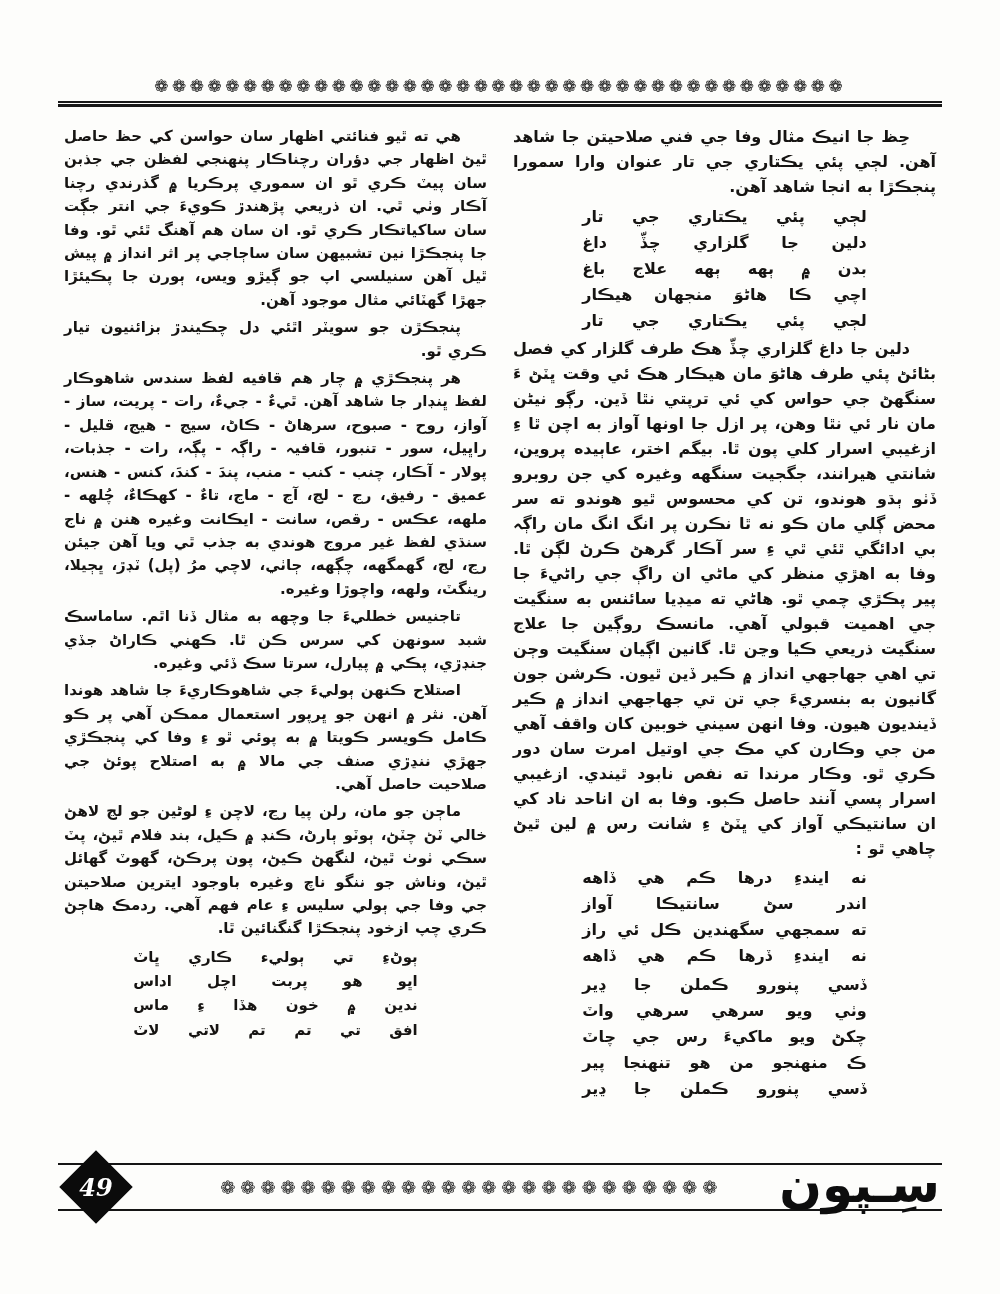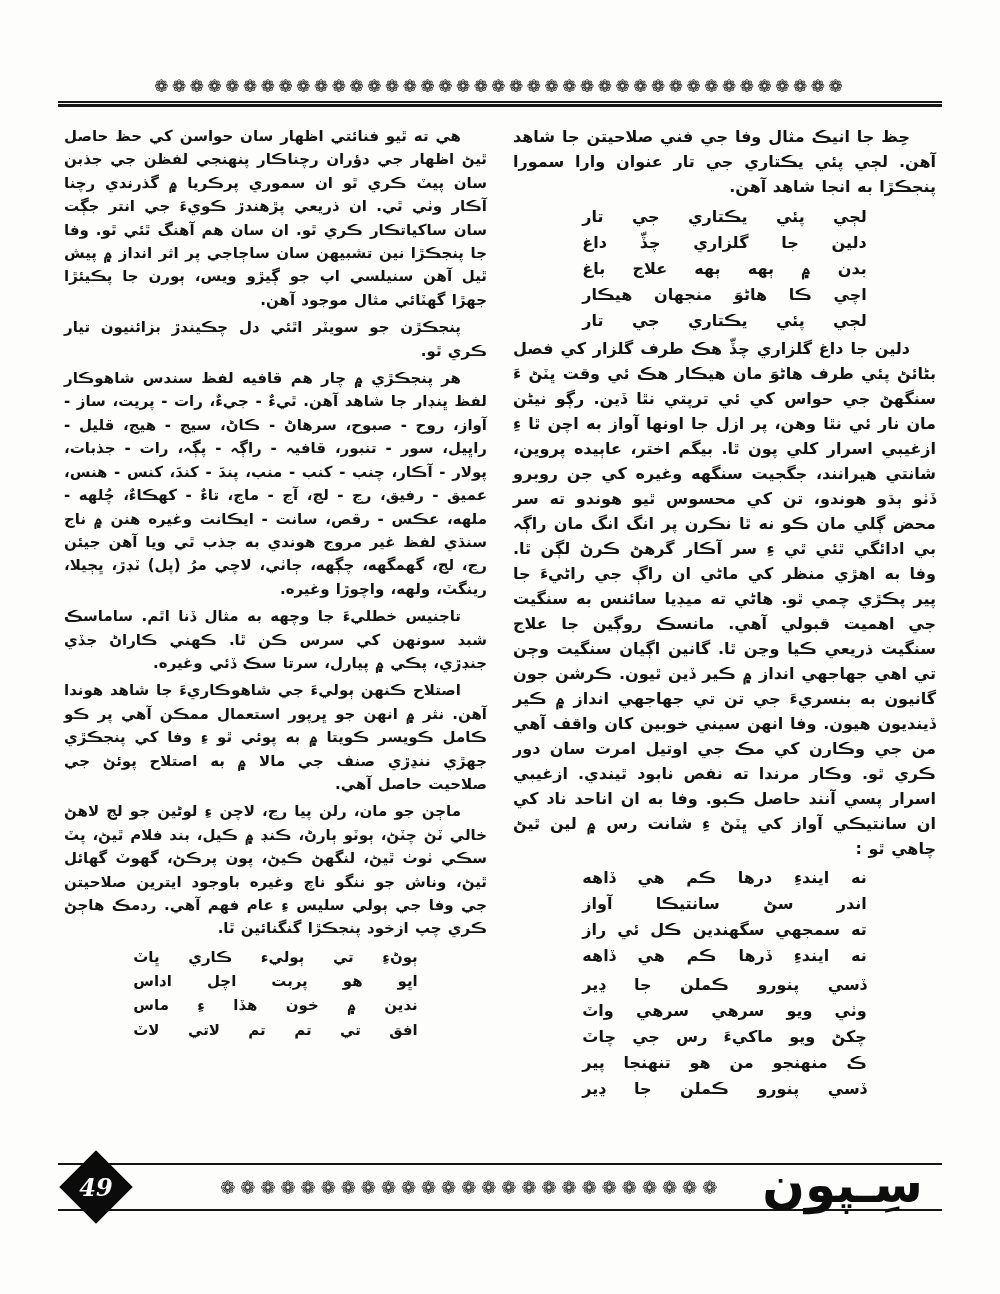--- a/index.html
+++ b/index.html
@@ -102,21 +102,21 @@
     transform:rotate(-45deg);
     display:flex; align-items:center; justify-content:center;
     color:#ffffff;
     font-family:"DejaVu Serif", serif;
     font-style:italic;
     font-weight:700;
     font-size:24px;
   }
   .masthead {
     position:absolute;
-    right:19px; top:50%;
+    right:2px; top:50%;
     transform:translateY(-54%);
     direction:rtl;
     font-weight:700;
     font-size:50px;
     line-height:1;
     color:#0d0d0d;
     z-index:2;
     white-space:nowrap;
   }
 </style>

